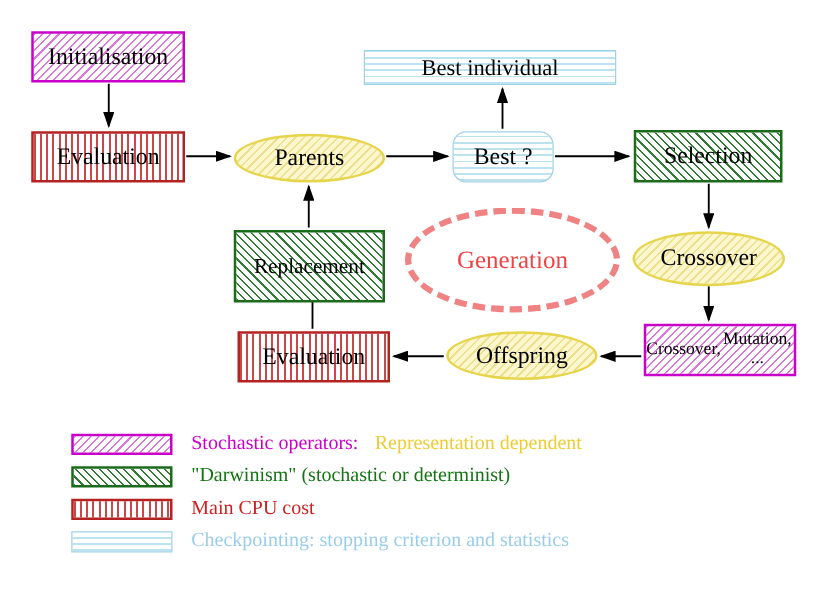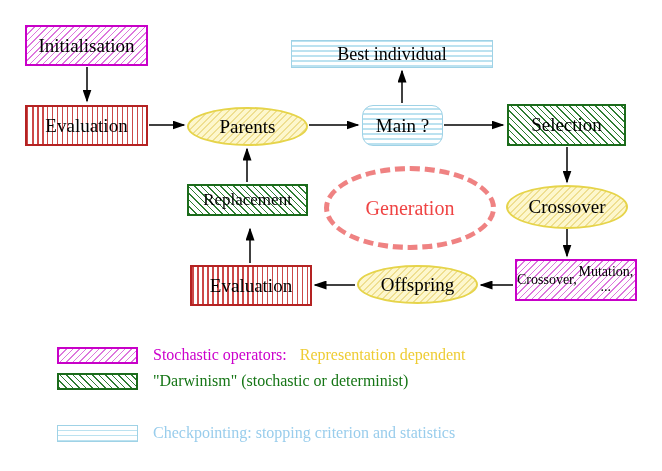--- a/index.html
+++ b/index.html
@@ -39,21 +39,21 @@
   #n-init       {left:25px;  top:25px;  width:123px; height:41px; font-size:19px;}
   #n-eval-top   {left:25px;  top:105px; width:123px; height:41px; font-size:19px;}
   #n-parents    {left:187px; top:107px; width:121px; height:39px; font-size:19px;}
   #n-best       {left:291px; top:40px;  width:202px; height:28px; font-size:18px;}
   #n-stop       {left:362px; top:105px; width:81px;  height:41px; font-size:19px; border-radius:11px;}
   #n-selection  {left:507px; top:104px; width:119px; height:42px; font-size:19px;}
   #n-genitors   {left:506px; top:185px; width:122px; height:44px; font-size:19px;}
   #n-crossover  {left:515px; top:259px; width:122px; height:42px; font-size:14px; flex-direction:row;}
   #n-offspring  {left:357px; top:265px; width:121px; height:39px; font-size:19px;}
   #n-eval-bot   {left:190px; top:265px; width:122px; height:41px; font-size:19px;}
-  #n-replacement{left:187px; top:184px; width:121px; height:32px; font-size:17px;}
+  #n-replacement{left:187px; top:184px; width:121px; height:58px; font-size:17px;}
   #n-generation {left:324px; top:166px; width:172px; height:84px; font-size:20px;
                  border:5px dashed #ef8282; border-radius:50%; color:#ef4444; background:transparent;}
   
   .legend-row{position:absolute;left:16px;display:flex;align-items:center;padding-left:41px;}
   .swatch{width:81px;height:17px;box-sizing:border-box;display:inline-block;flex:none;}
   .legend-text{margin-left:15px;font-size:16px;white-space:nowrap;}
   #lg-row1{top:346px;} #lg-row2{top:372px;} #lg-row3{top:398px;} #lg-row4{top:424px;}
   .t-magenta{color:#cc00cc;}
   .t-yellow {color:#eecc33;margin-left:9px;}
   .t-green  {color:#157515;}
@@ -96,21 +96,21 @@
 
   <div id="n-parents" class="node hatch-yellow">
     <span>Parents</span>
   </div>
 
   <div id="n-best" class="node stripe-cyan">
     <span>Best individual</span>
   </div>
 
   <div id="n-stop" class="node stripe-cyan">
-    <span>Main ?</span>
+    <span>Best ?</span>
   </div>
 
   <div id="n-selection" class="node hatch-green">
     <span>Selection</span>
   </div>
 
   <div id="n-genitors" class="node hatch-yellow">
     <span>Crossover</span>
   </div>
 
@@ -141,19 +141,23 @@
       <span class="t-magenta">Stochastic operators:</span>
       <span class="t-yellow">Representation dependent</span>
     </span>
   </div>
 
   <div id="lg-row2" class="legend-row">
     <span class="swatch hatch-green"></span>
     <span class="legend-text t-green">"Darwinism" (stochastic or determinist)</span>
   </div>
 
+  <div id="lg-row3" class="legend-row">
+    <span class="swatch stripe-red"></span>
+    <span class="legend-text t-red">Main CPU cost</span>
+  </div>
 
   <div id="lg-row4" class="legend-row">
     <span class="swatch stripe-cyan"></span>
     <span class="legend-text t-cyan">Checkpointing: stopping criterion and statistics</span>
   </div>
 
 </div>
 
 </body></html>

